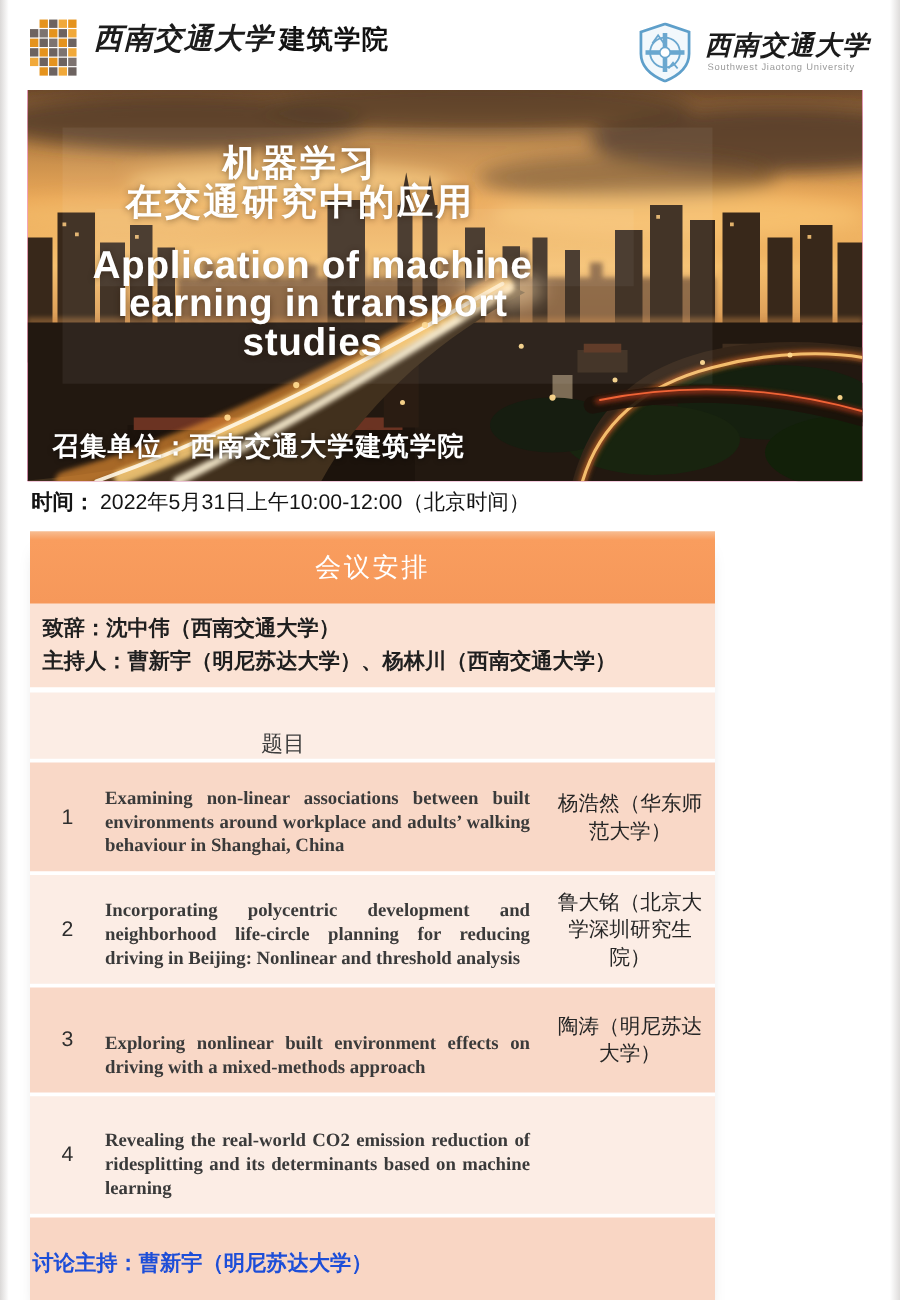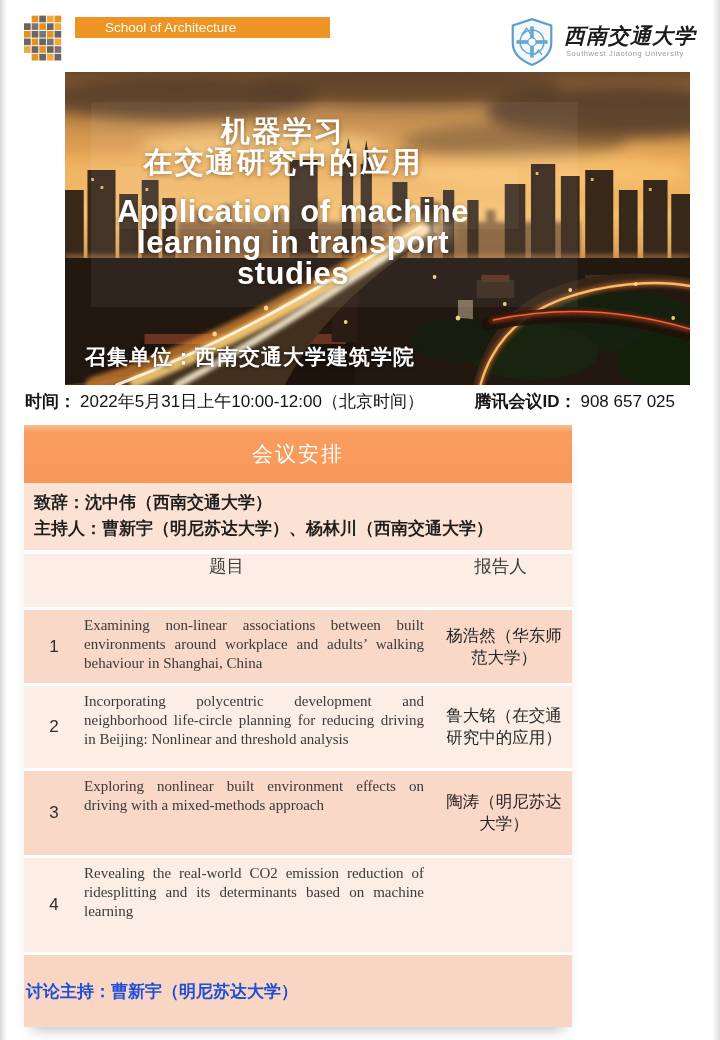--- a/index.html
+++ b/index.html
@@ -27,21 +27,21 @@
   .logo-cn{font-weight:700;font-size:21px;color:#111;letter-spacing:1px;}
   .logo-bar{margin-top:3px;width:255px;height:21px;background:#EE9424;
     color:rgba(255,255,255,.95);font-size:13.5px;line-height:21px;padding-left:30px;box-sizing:border-box;}
   .logo-right{display:flex;gap:10px;align-items:center;margin-top:4px;}
   .uni-text{display:flex;flex-direction:column;line-height:1;}
   .uni-name{font-family:"Liberation Serif","DejaVu Serif",serif;font-style:italic;font-weight:700;
     font-size:21px;color:#1b1b1b;letter-spacing:1px;}
   .uni-sub{font-size:7.5px;color:#9a9a9a;letter-spacing:.6px;margin-top:3px;padding-left:2px;}
 
   
-  .hero{position:absolute;top:72px;left:22px;right:30px;height:313px;overflow:hidden;background:#ec4899;margin-left:43px;}
+  .hero{position:absolute;top:72px;left:22px;right:30px;height:313px;overflow:hidden;background:#ec4899;}
   .hero svg{display:block;width:100%;height:100%;}
   .hero-text{position:absolute;top:44px;left:0;width:436px;text-align:center;color:#fff;
     text-shadow:0 1px 5px rgba(40,20,0,.45);}
   .hero-zh{font-size:29px;font-weight:700;line-height:31px;letter-spacing:2px;}
   .hero-en{margin-top:18px;font-size:31px;font-weight:700;line-height:31px;letter-spacing:.5px;padding-left:20px;}
   .hero-organizer{position:absolute;left:20px;bottom:14px;color:#fff;font-size:21px;font-weight:700;
     letter-spacing:1px;text-shadow:0 1px 4px rgba(0,0,0,.55);}
 
   
   .info-row{position:absolute;top:390px;left:25px;right:45px;display:flex;
@@ -50,31 +50,31 @@
   .info-row .v{margin-left:4px;}
 
   
   .agenda{position:absolute;top:425px;left:24px;width:548px;
     box-shadow:0 10px 14px -8px rgba(0,0,0,.28);}
   .band{height:58px;background:linear-gradient(180deg,#f7bd92 0%,#f99d5e 12%,#f6985a 100%);
     color:#fff;font-size:21px;letter-spacing:2px;display:flex;align-items:center;justify-content:center;}
   .intro{background:#FBE2D4;padding:7px 12px 8px 10px;font-weight:700;font-size:17px;
     line-height:26px;color:#1f1f1f;}
   .gap{height:4px;background:#fff;}
-  .thead{display:flex;background:#FCEDE5;height:53px;align-items:flex-start;
+  .thead{display:flex;background:#FCEDE5;height:53px;align-items:flex-end;
     font-size:17.5px;color:#3c3c3c;margin-top:0;}
   .thead .th-title{width:405px;text-align:center;}
   .thead .th-speaker{flex:1;text-align:center;}
   .trow{display:flex;margin-top:3px;align-items:stretch;}
   .trow.dark{background:#F9D8C7;}
   .trow.light{background:#FCEDE5;}
   .col-no{width:60px;display:flex;align-items:center;justify-content:center;
     font-size:17px;color:#2e2e2e;}
-  .col-title{width:352px;padding:6px 12px 10px 0;box-sizing:border-box;
-    display:flex;align-items:flex-start;}
+  .col-title{width:352px;padding:20px 12px 10px 0;box-sizing:border-box;
+    display:flex;align-items:flex-end;font-weight:bold;}
   .col-title span{display:block;width:100%;
     font-family:"Liberation Serif","DejaVu Serif",serif;font-size:15px;line-height:19px;
     color:#3a3a3a;text-align:justify;}
   .col-speaker{flex:1;display:flex;align-items:center;justify-content:center;
     font-size:16.5px;color:#262626;padding:0 6px;text-align:center;}
   .r1{min-height:72px;}  .r2{min-height:82px;}  .r3{min-height:84px;}  .r4{min-height:94px;}
   .discussion{margin-top:3px;min-height:72px;background:#F9D6C4;display:flex;align-items:center;
     padding-left:2px;font-weight:700;font-size:17px;color:#1d4ed8;}
 </style>
 </head>
@@ -106,21 +106,21 @@
       <rect x="8" y="32" width="7" height="7" fill="#6d6360"></rect>
       <rect x="16" y="32" width="7" height="7" fill="#e5931d"></rect>
       <rect x="24" y="32" width="7" height="7" fill="#6d6360"></rect>
       <rect x="32" y="32" width="7" height="7" fill="#7d7370"></rect>
       <rect x="8" y="40" width="7" height="7" fill="#e5931d"></rect>
       <rect x="16" y="40" width="7" height="7" fill="#6d6360"></rect>
       <rect x="24" y="40" width="7" height="7" fill="#f1a93a"></rect>
       <rect x="32" y="40" width="7" height="7" fill="#6d6360"></rect>
     </svg>
     <div class="logo-text-block">
-      <div class="logo-bar">School of Architecture</div>
+      <div class="logo-title"><span class="calli">西南交通大学</span> <span class="logo-cn">建筑学院</span></div>
     </div>
   </div>
   <div class="logo-right">
     <svg width="44" height="48" viewBox="0 0 48 52" aria-hidden="true">
       <path d="M24 1 L45 8 V27 C45 39 36 46 24 51 C12 46 3 39 3 27 V8 Z" fill="#f2f8fc" stroke="#5e9fca" stroke-width="2.4"></path>
       <circle cx="24" cy="26" r="13" fill="none" stroke="#6aa7cf" stroke-width="1.6"></circle>
       <rect x="22" y="9" width="4" height="34" fill="#6aa7cf"></rect>
       <rect x="7" y="24" width="34" height="4" fill="#6aa7cf"></rect>
       <polyline points="13,18 18,11 23,18" fill="none" stroke="#6aa7cf" stroke-width="1.6"></polyline>
       <polyline points="27,40 31,35 35,40" fill="none" stroke="#6aa7cf" stroke-width="1.6"></polyline>
@@ -261,48 +261,46 @@
     <div class="hero-en">
       <div>Application of machine</div>
       <div>learning in transport studies</div>
     </div>
   </div>
   <div class="hero-organizer">召集单位：西南交通大学建筑学院</div>
 </div>
 
 <div class="info-row">
   <div><span class="b">时间：</span><span class="v">2022年5月31日上午10:00-12:00（北京时间）</span></div>
-  <div><span class="b">腾讯会议ID：</span><span class="v">908 657 025</span></div>
 </div>
 
 <div class="agenda">
   <div class="band">会议安排</div>
   <div class="intro">
     <div>致辞：沈中伟（西南交通大学）</div>
     <div>主持人：曹新宇（明尼苏达大学）、杨林川（西南交通大学）</div>
   </div>
   <div class="gap"></div>
   <div class="thead">
     <div class="th-title">题目</div>
-    <div class="th-speaker">报告人</div>
   </div>
 
   <div class="trow dark r1">
     <div class="col-no">1</div>
     <div class="col-title">
         <span>Examining non-linear associations between built environments around workplace and adults’ walking behaviour in Shanghai, China</span>
       </div>
     <div class="col-speaker">杨浩然（华东师范大学）</div>
   </div>
   <div class="trow light r2">
     <div class="col-no">2</div>
     <div class="col-title">
         <span>Incorporating polycentric development and neighborhood life-circle planning for reducing driving in Beijing: Nonlinear and threshold analysis</span>
       </div>
-    <div class="col-speaker">鲁大铭（在交通研究中的应用）</div>
+    <div class="col-speaker">鲁大铭（北京大学深圳研究生院）</div>
   </div>
   <div class="trow dark r3">
     <div class="col-no">3</div>
     <div class="col-title">
         <span>Exploring nonlinear built environment effects on driving with a mixed-methods approach</span>
       </div>
     <div class="col-speaker">陶涛（明尼苏达大学）</div>
   </div>
   <div class="trow light r4">
     <div class="col-no">4</div>

